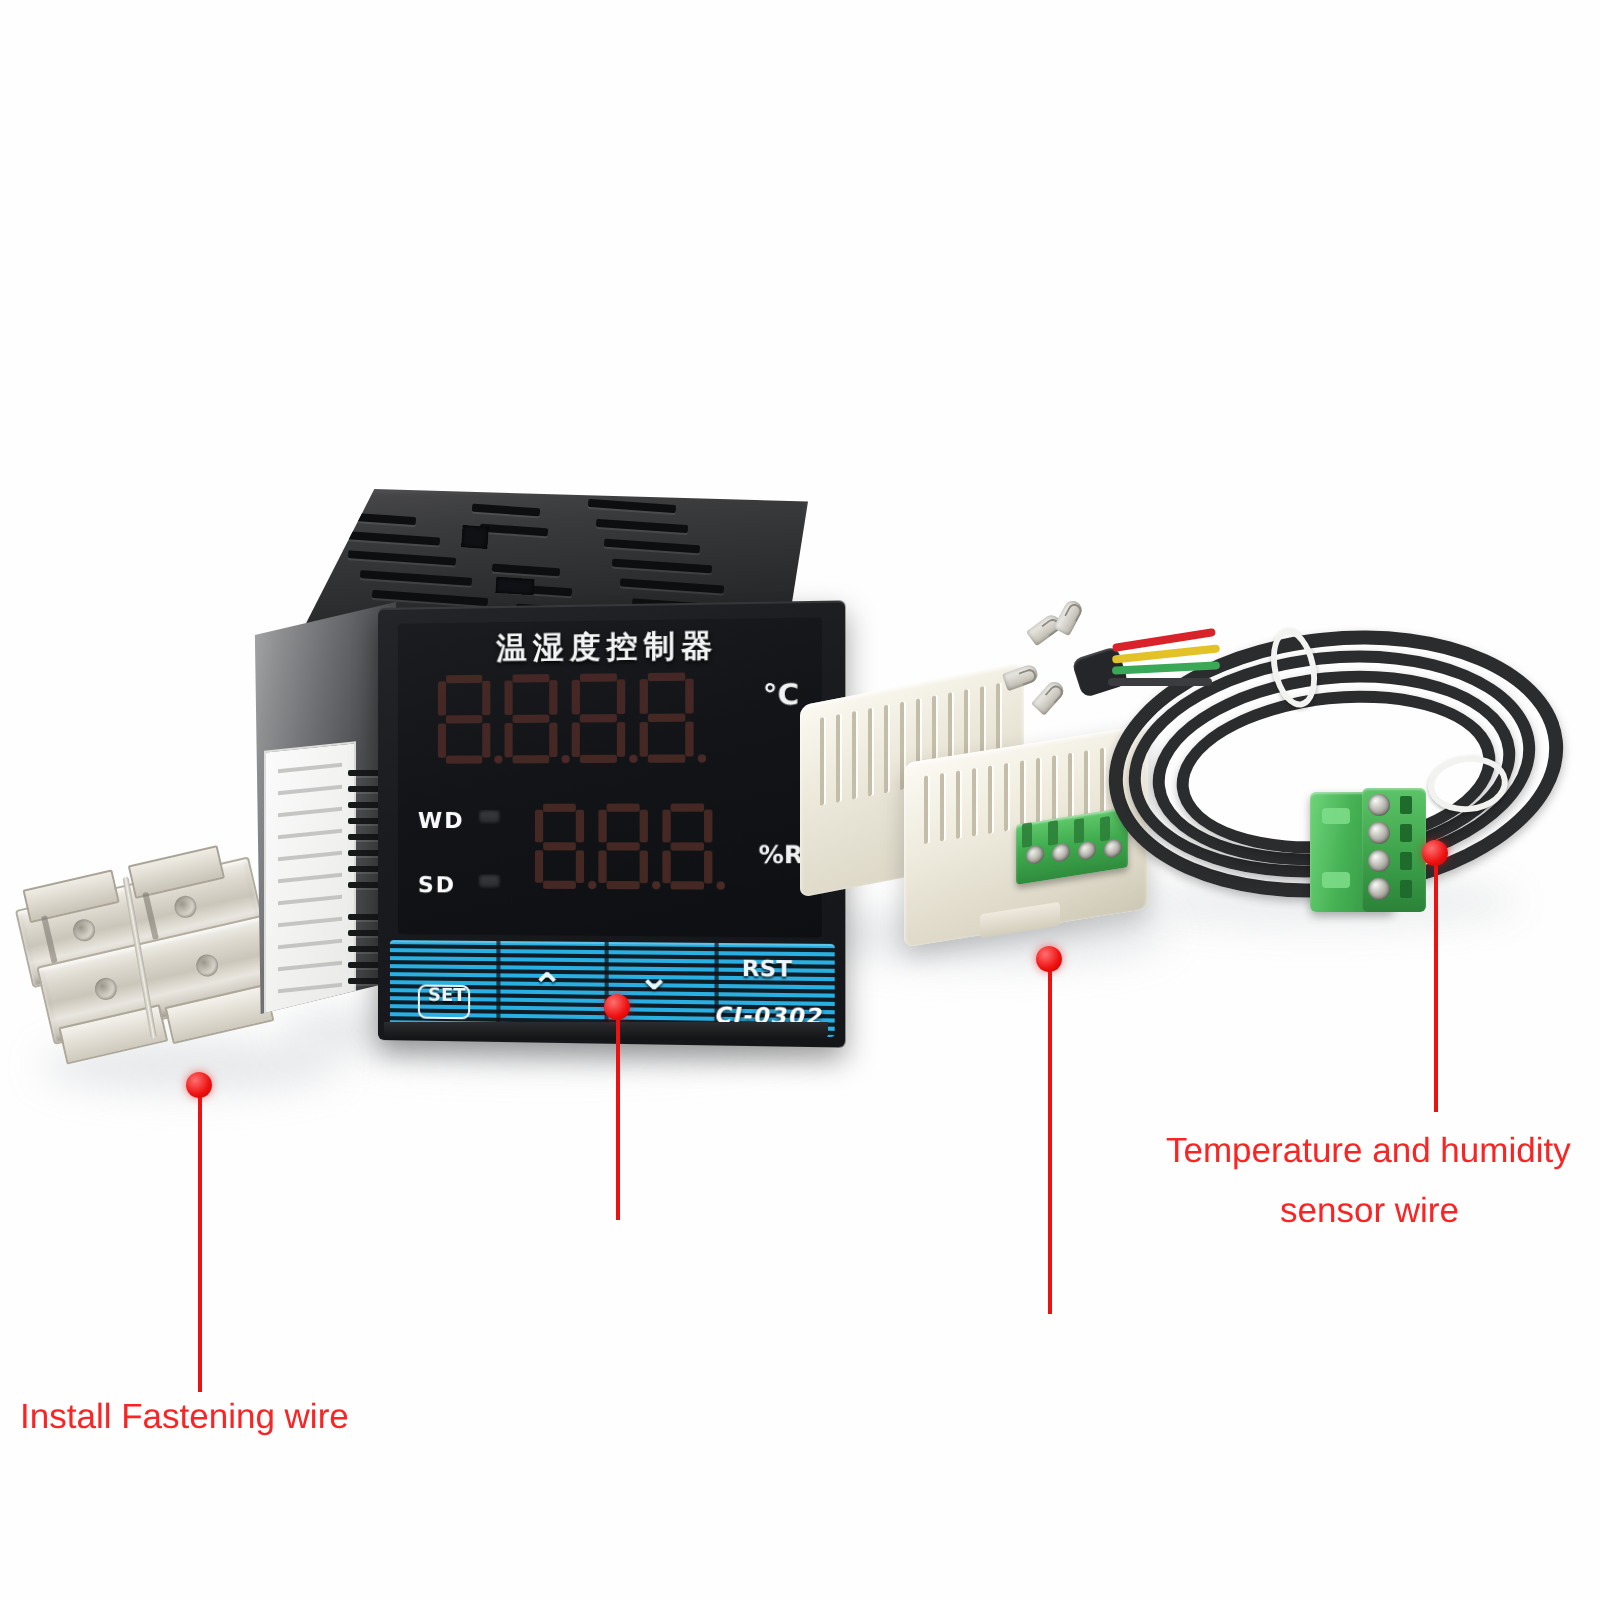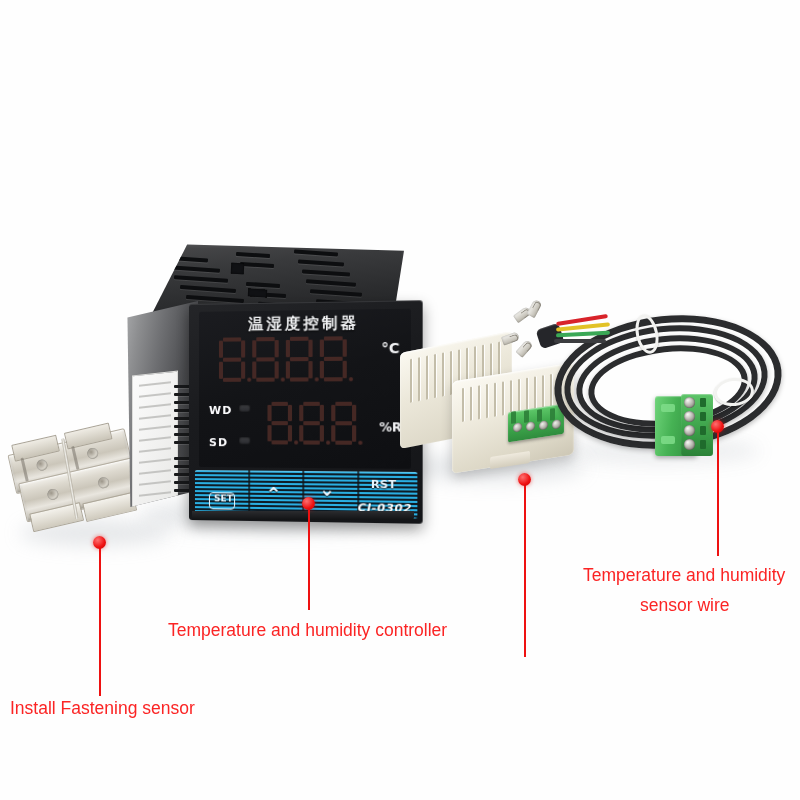--- a/index.html
+++ b/index.html
@@ -431,25 +431,24 @@
       <div class="gc-screw" style="left:3px;top:45px;"></div>
       <div class="gc-slot" style="left:19px;top:4px;"></div>
       <div class="gc-slot" style="left:19px;top:18px;"></div>
       <div class="gc-slot" style="left:19px;top:32px;"></div>
       <div class="gc-slot" style="left:19px;top:46px;"></div>
     </div>
   </div>
 
   <div class="ann-line" style="left:99px;top:548px;height:148px;"></div>
   <div class="ann-dot" style="left:93px;top:536px;"></div>
-  <div class="ann-text" style="left:10px;top:693px;">Install Fastening sensor</div>
+  <div class="ann-text" style="left:10px;top:693px;">Install Fastening wire</div>
 
   <div class="ann-line" style="left:308px;top:508px;height:102px;"></div>
   <div class="ann-dot" style="left:302px;top:497px;"></div>
-  <div class="ann-text" style="left:168px;top:615px;">Temperature and humidity controller</div>
 
   <div class="ann-line" style="left:524px;top:485px;height:172px;"></div>
   <div class="ann-dot" style="left:518px;top:473px;"></div>
 
   <div class="ann-line" style="left:717px;top:432px;height:124px;"></div>
   <div class="ann-dot" style="left:711px;top:420px;"></div>
   <div class="ann-text" style="left:583px;top:560px;">Temperature and humidity</div>
   <div class="ann-text" style="left:640px;top:590px;">sensor wire</div>
 
 </div>

